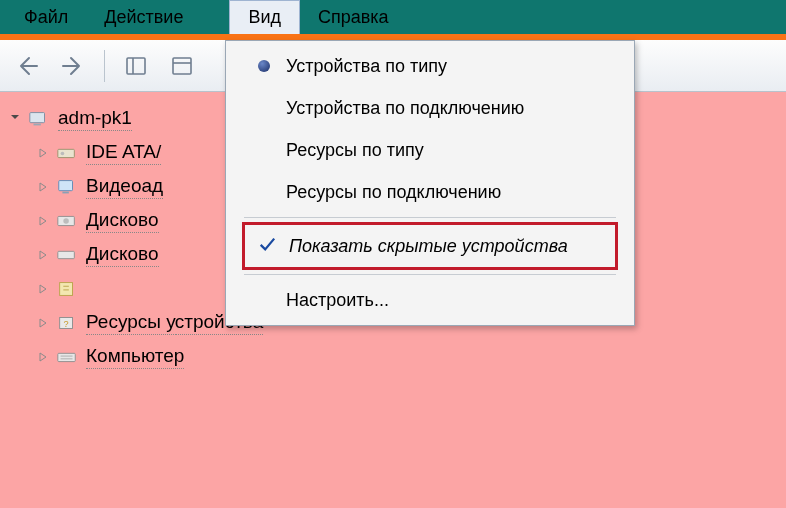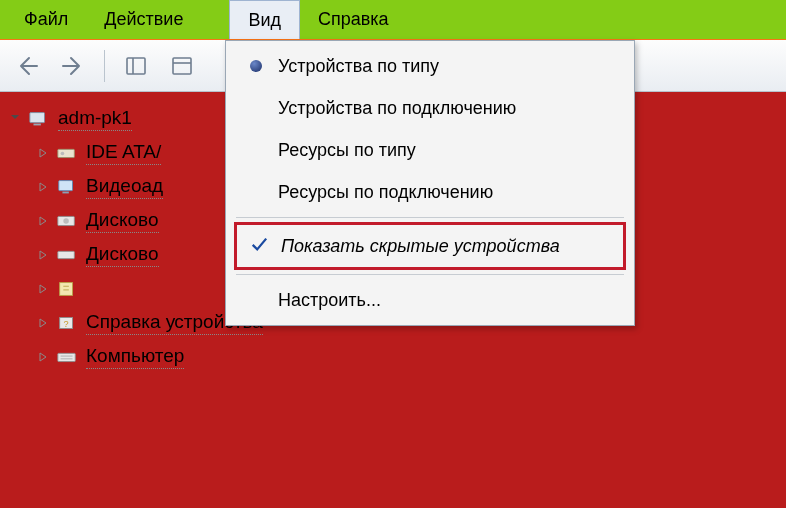--- a/index.html
+++ b/index.html
@@ -9,22 +9,22 @@
     font-family: "Segoe UI", Tahoma, sans-serif;
     font-size: 18px;
     background: #fff;
     color: #000;
     overflow: hidden;
   }
   .menubar {
     display: flex;
     align-items: stretch;
     height: 40px;
-    background: #84cc16;
-    border-bottom: 1px solid #f97316;
+    background: #0f766e;
+    border-bottom: 6px solid #f97316;
     padding-left: 6px;
   }
   .menubar-item {
     padding: 8px 18px;
     display: flex; align-items: center;
     cursor: default;
   }
   .menubar-item.active {
     background: #e9eef5;
     border: 1px solid #9fb4d1;
@@ -47,21 +47,21 @@
     display: flex; align-items: center; justify-content: center;
     color: #4a5a70;
   }
   .tool-btn svg { width: 24px; height: 24px; }
   .tool-sep {
     width: 1px; height: 32px; background: #bac4ce; margin: 0 6px;
   }
   .content {
     position: relative;
     padding: 10px 0 0 8px;
-    background: #b91c1c;
+    background: #fca5a5;
     height: calc(100% - 92px);
   }
   .tree {
     list-style: none; margin: 0; padding: 0;
     font-size: 19px;
   }
   .tree li {
     display: flex; align-items: center;
     height: 34px;
     white-space: nowrap;
@@ -81,21 +81,21 @@
   .dotted { border-bottom: 1px dotted #888; padding-bottom: 1px; }
 
   
   .dropdown {
     position: absolute;
     left: 225px; top: 40px;
     width: 410px;
     background: #f4f4f4;
     border: 1px solid #9aa7b5;
     box-shadow: 2px 3px 6px rgba(0,0,0,0.25);
-    padding: 4px 8px;
+    padding: 4px 16px;
     z-index: 50;
   }
   .dropdown-item {
     display: flex; align-items: center;
     height: 42px;
     padding-right: 14px;
   }
   .dd-iconcol {
     width: 44px; flex: 0 0 44px;
     display: flex; align-items: center; justify-content: center;
@@ -286,21 +286,21 @@
             <svg viewBox="0 0 10 10">
               <path d="M2 1 L8 5 L2 9 Z" fill="none" stroke="#8a8a8a"></path>
             </svg>
           </span>
         <span class="node-icon">
             <svg viewBox="0 0 24 20">
               <rect x="4" y="4" width="14" height="12" fill="#e9e9e9" stroke="#8d8d8d"></rect>
               <text x="11" y="14" font-size="10" text-anchor="middle" fill="#c79a2a">?</text>
             </svg>
           </span>
-        <span class="dotted">Справка у</span>
+        <span class="dotted">Ресурсы у</span>
           <span class="dotted" style="margin-left:-1px">стройства</span>
       </li>
       <li>
         <span class="expander">
             <svg viewBox="0 0 10 10">
               <path d="M2 1 L8 5 L2 9 Z" fill="none" stroke="#8a8a8a"></path>
             </svg>
           </span>
         <span class="node-icon">
             <svg viewBox="0 0 24 20">

